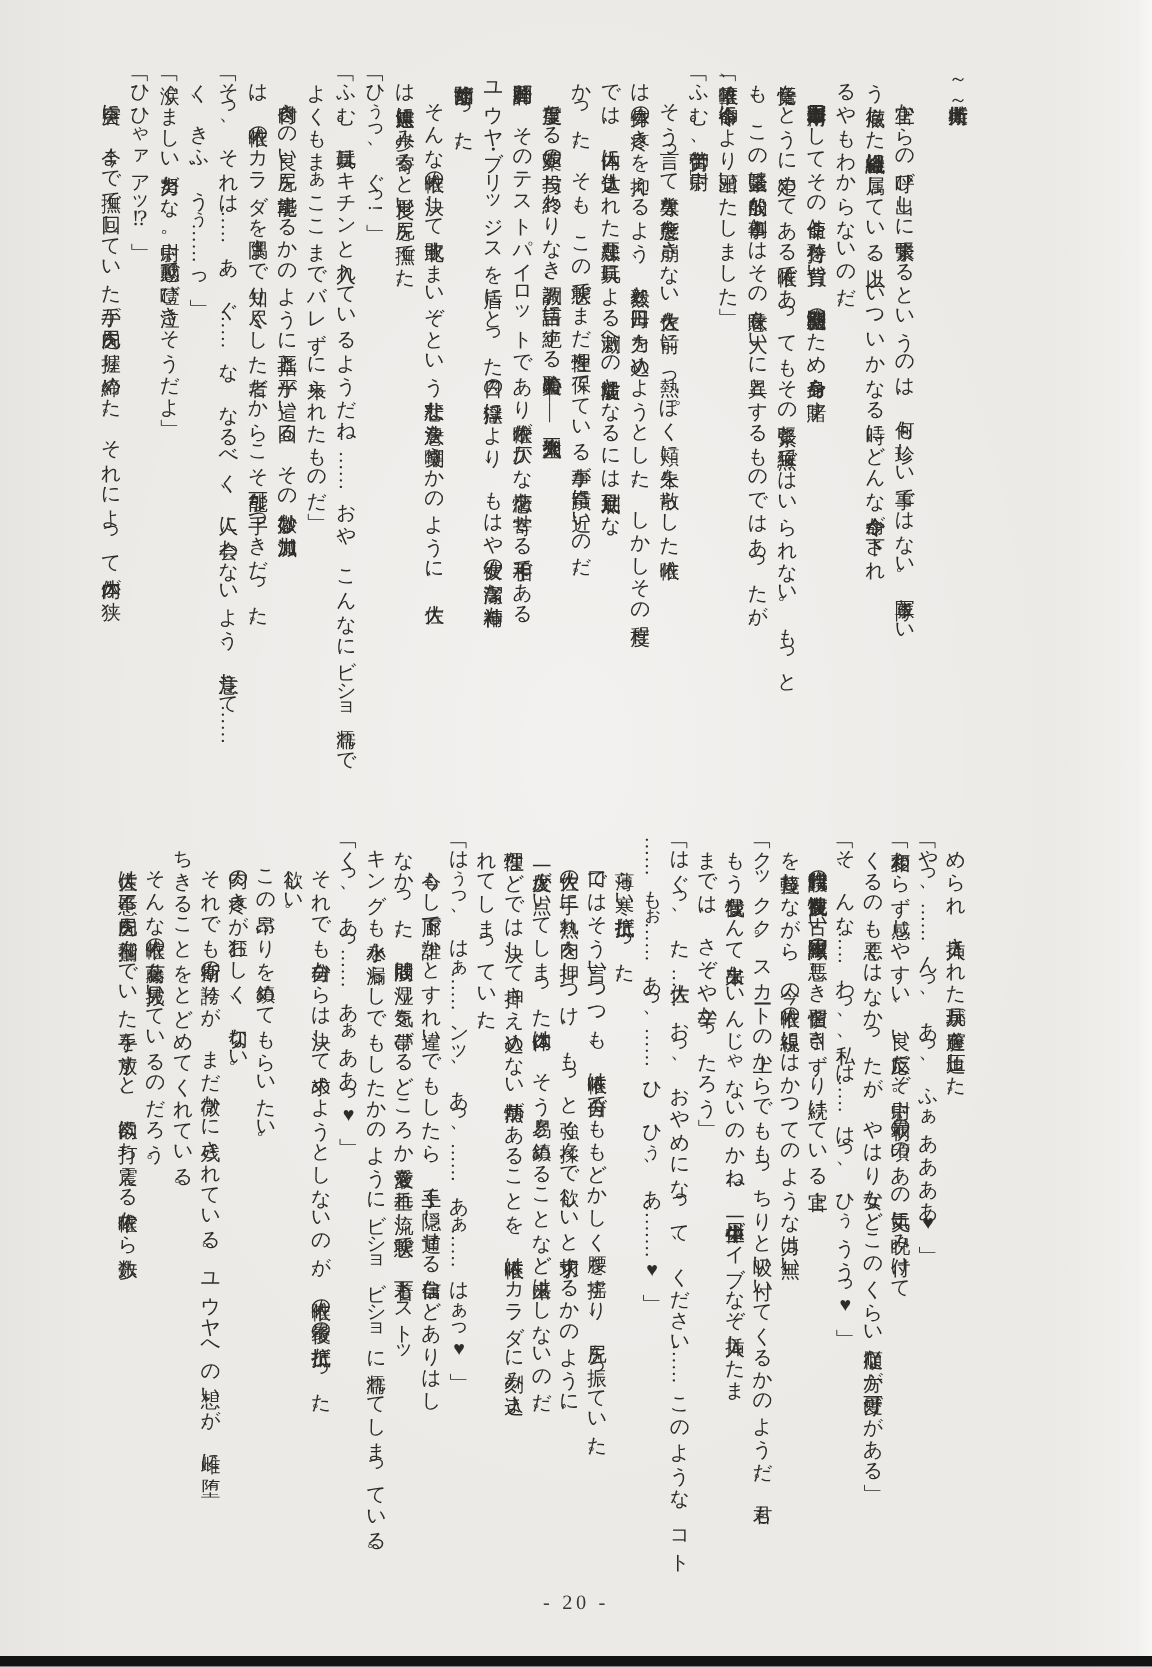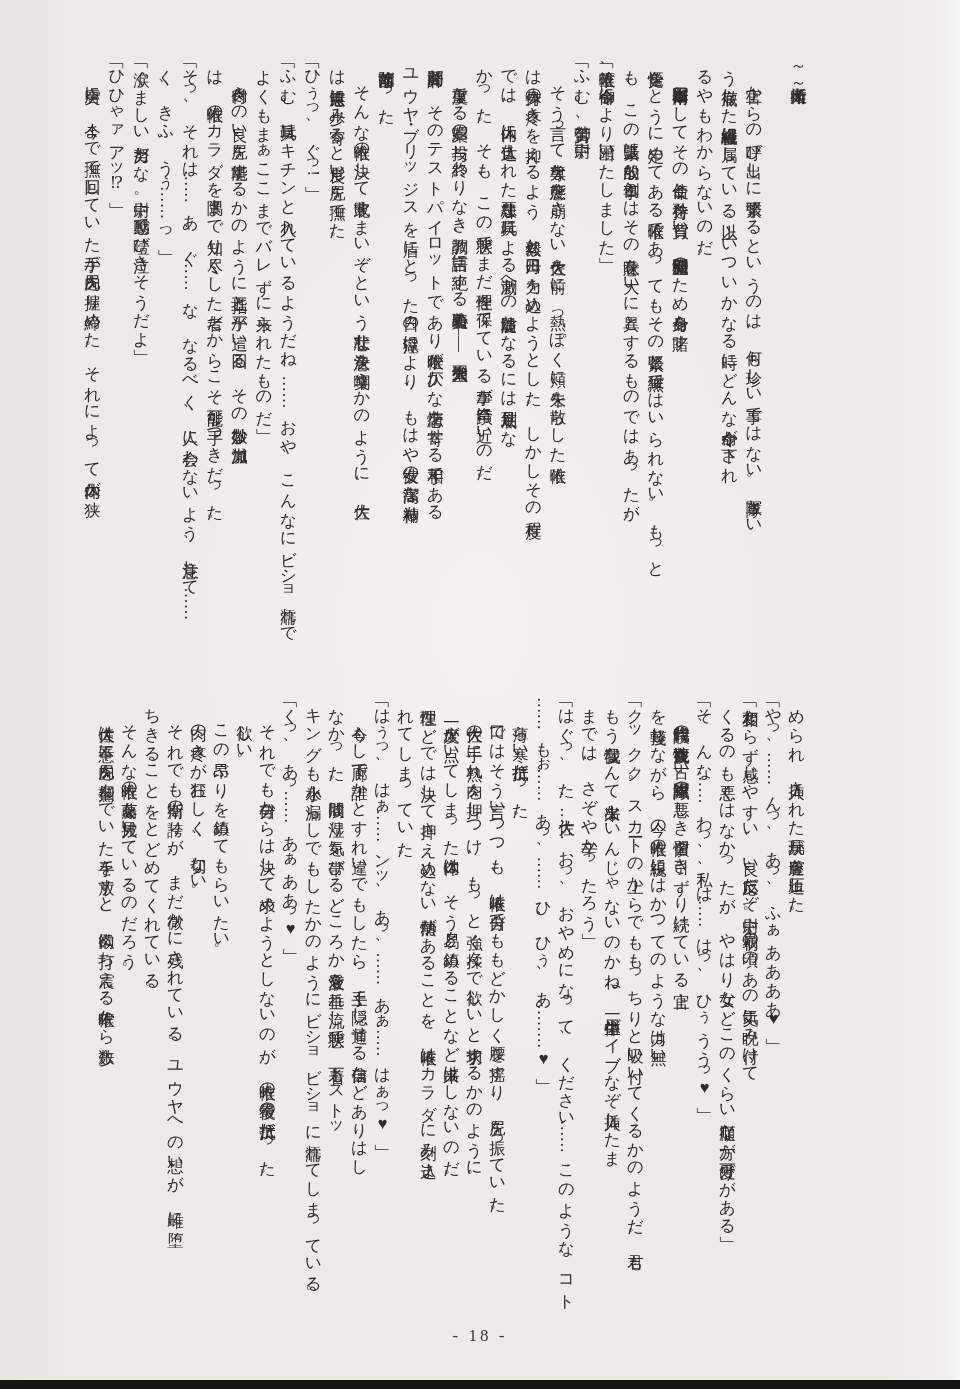--- a/index.html
+++ b/index.html
@@ -147,18 +147,18 @@
         <p class="col">　欲しい。</p>
         <p class="col">　この昂ぶりを鎮めてもらいたい。</p>
         <p class="col">　肉の疼きが狂おしく、切ない。</p>
         <p class="col">　それでも斯衛の誇りが、まだ微かに残されている。ユウヤへの想いが、雌に堕</p>
         <p class="col">ちきることをとどめてくれている。</p>
         <p class="col">　そんな唯依の葛藤を見抜いているのだろう。</p>
         <p class="col">　大佐は不意に尻肉を鷲掴んでいた手を放すと、肉欲に打ち震える唯依から数歩</p>
       </div>
   </div>
 
-  <div class="page-number">- 18 -</div>
+  <div class="page-number">- 20 -</div>
 
   <div class="scan-right-edge"></div>
   <div class="scan-bottom-bar"></div>
 
 </div>
 
 </body></html>

